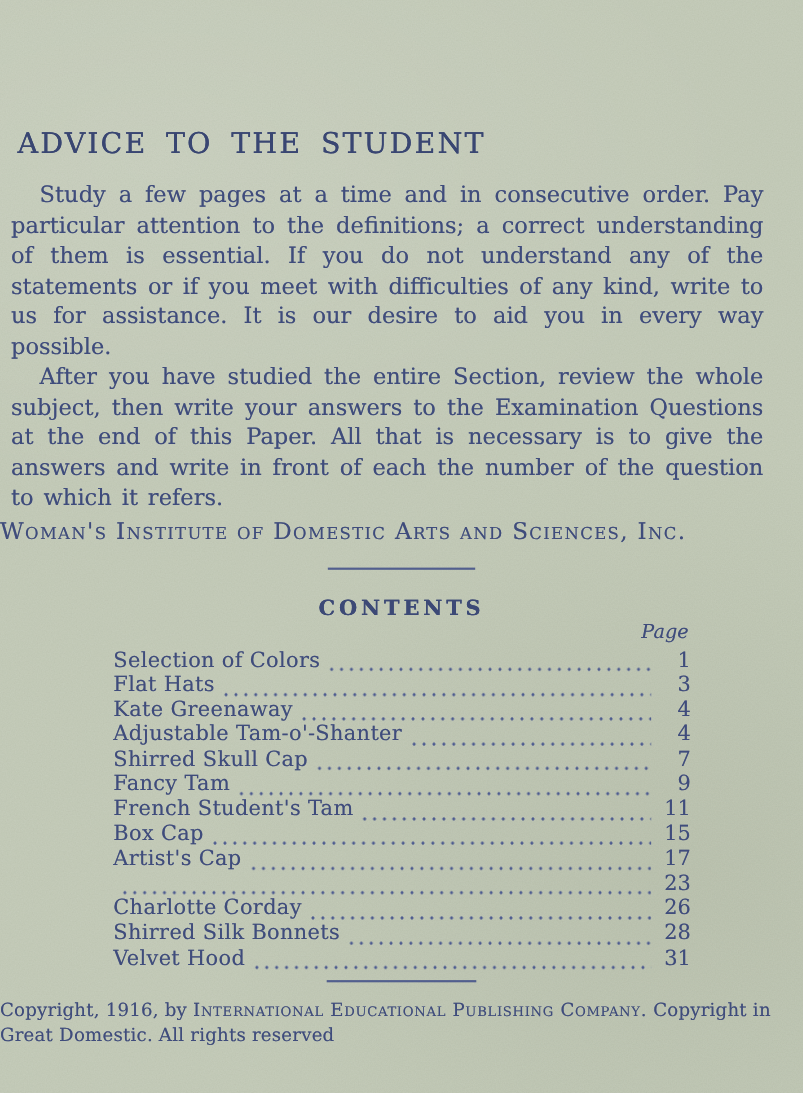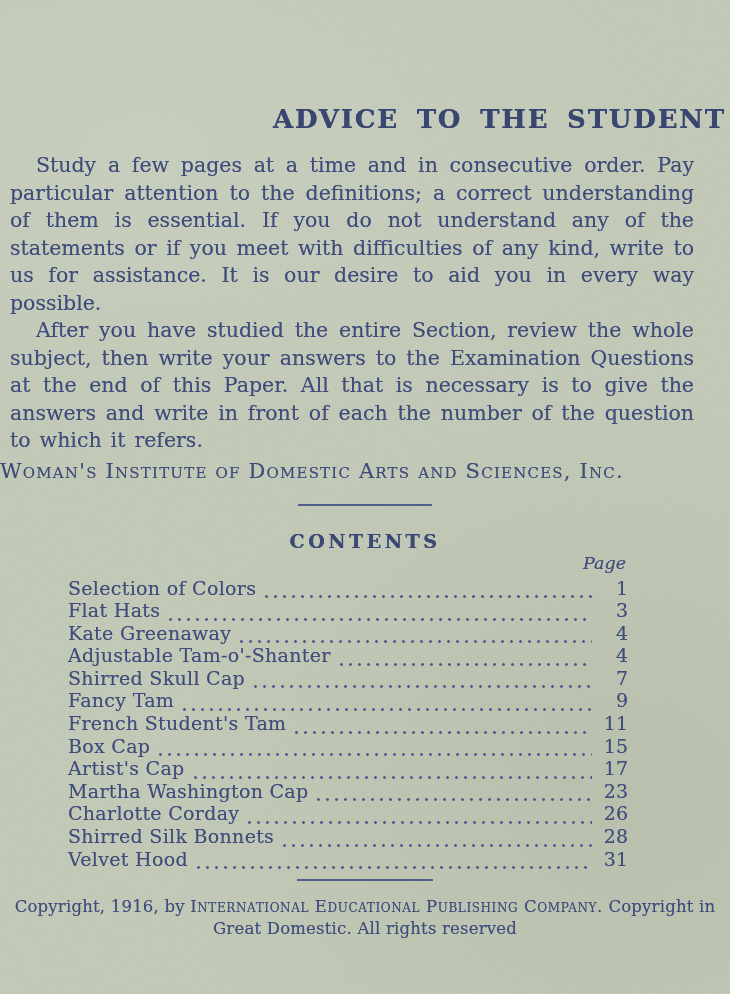--- a/index.html
+++ b/index.html
@@ -17,24 +17,24 @@
       var(--paper);
     overflow:hidden;
     font-family:"DejaVu Serif", serif;
     color:var(--ink);
     box-sizing:border-box;
     padding-top:100px;
   }
   .grain{position:absolute;inset:0;pointer-events:none;mix-blend-mode:multiply;opacity:.55;}
   .content{position:relative;z-index:1;}
   h1.title{
-    margin:4px;
-    text-align:right;
+    margin:16px;
+    text-align:left;
     font-size:26px;line-height:30px;
-    font-weight:bold;
+    font-weight:normal;
     letter-spacing:1.8px;word-spacing:7px;
     color:#394672;
     text-shadow:0 0 .6px #394672;
   }
   .body-text{
     width:684px;margin:0 auto 0 10px;
   }
   .body-text p{
     margin:0;
     font-size:20.5px;line-height:27.5px;
@@ -77,37 +77,38 @@
     font-style:italic;
     font-size:17.5px;line-height:18px;
     padding-right:2px;
     margin-bottom:5px;
     text-shadow:0 0 .5px rgba(63,76,124,.5);
   }
   .toc-row{
     display:flex;align-items:baseline;
     font-size:19px;line-height:22.6px;
     text-shadow:0 0 .5px rgba(63,76,124,.5);
+    margin-left:35px;
   }
   .toc-row .t{white-space:nowrap;letter-spacing:.3px;}
   .toc-row .leader{
     flex:1;
     align-self:stretch;
     margin:0 8px 0 6px;
     background-image:radial-gradient(circle, var(--ink-soft) 1.15px, rgba(0,0,0,0) 1.6px);
     background-size:9px 5px;
     background-repeat:repeat-x;
     background-position:0 bottom;
   }
   .toc-row .n{
     width:28px;text-align:right;white-space:nowrap;
   }
   .copyright{
     margin-top:15px;
-    text-align:center;
+    text-align:left;
     font-size:16.5px;line-height:22px;
     letter-spacing:.2px;
     text-shadow:0 0 .4px rgba(63,76,124,.5);
   }
   .sc{font-variant:small-caps;letter-spacing:.6px;}
 </style>
 </head>
 <body>
 
 <div class="page">
@@ -177,21 +178,20 @@
         <span class="t">Box Cap</span>
         <span class="leader"></span>
         <span class="n">15</span>
       </div>
       <div class="toc-row">
         <span class="t">Artist's Cap</span>
         <span class="leader"></span>
         <span class="n">17</span>
       </div>
       <div class="toc-row">
-        <span class="t">Martha Washington Cap</span>
         <span class="leader"></span>
         <span class="n">23</span>
       </div>
       <div class="toc-row">
         <span class="t">Charlotte Corday</span>
         <span class="leader"></span>
         <span class="n">26</span>
       </div>
       <div class="toc-row">
         <span class="t">Shirred Silk Bonnets</span>

